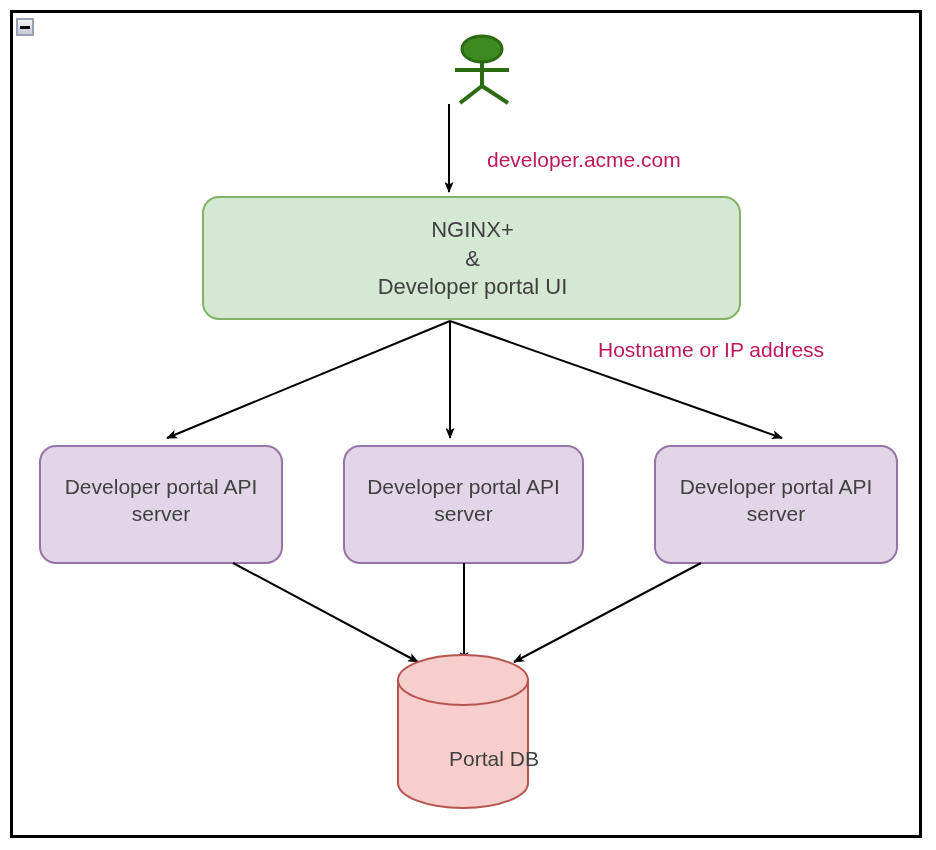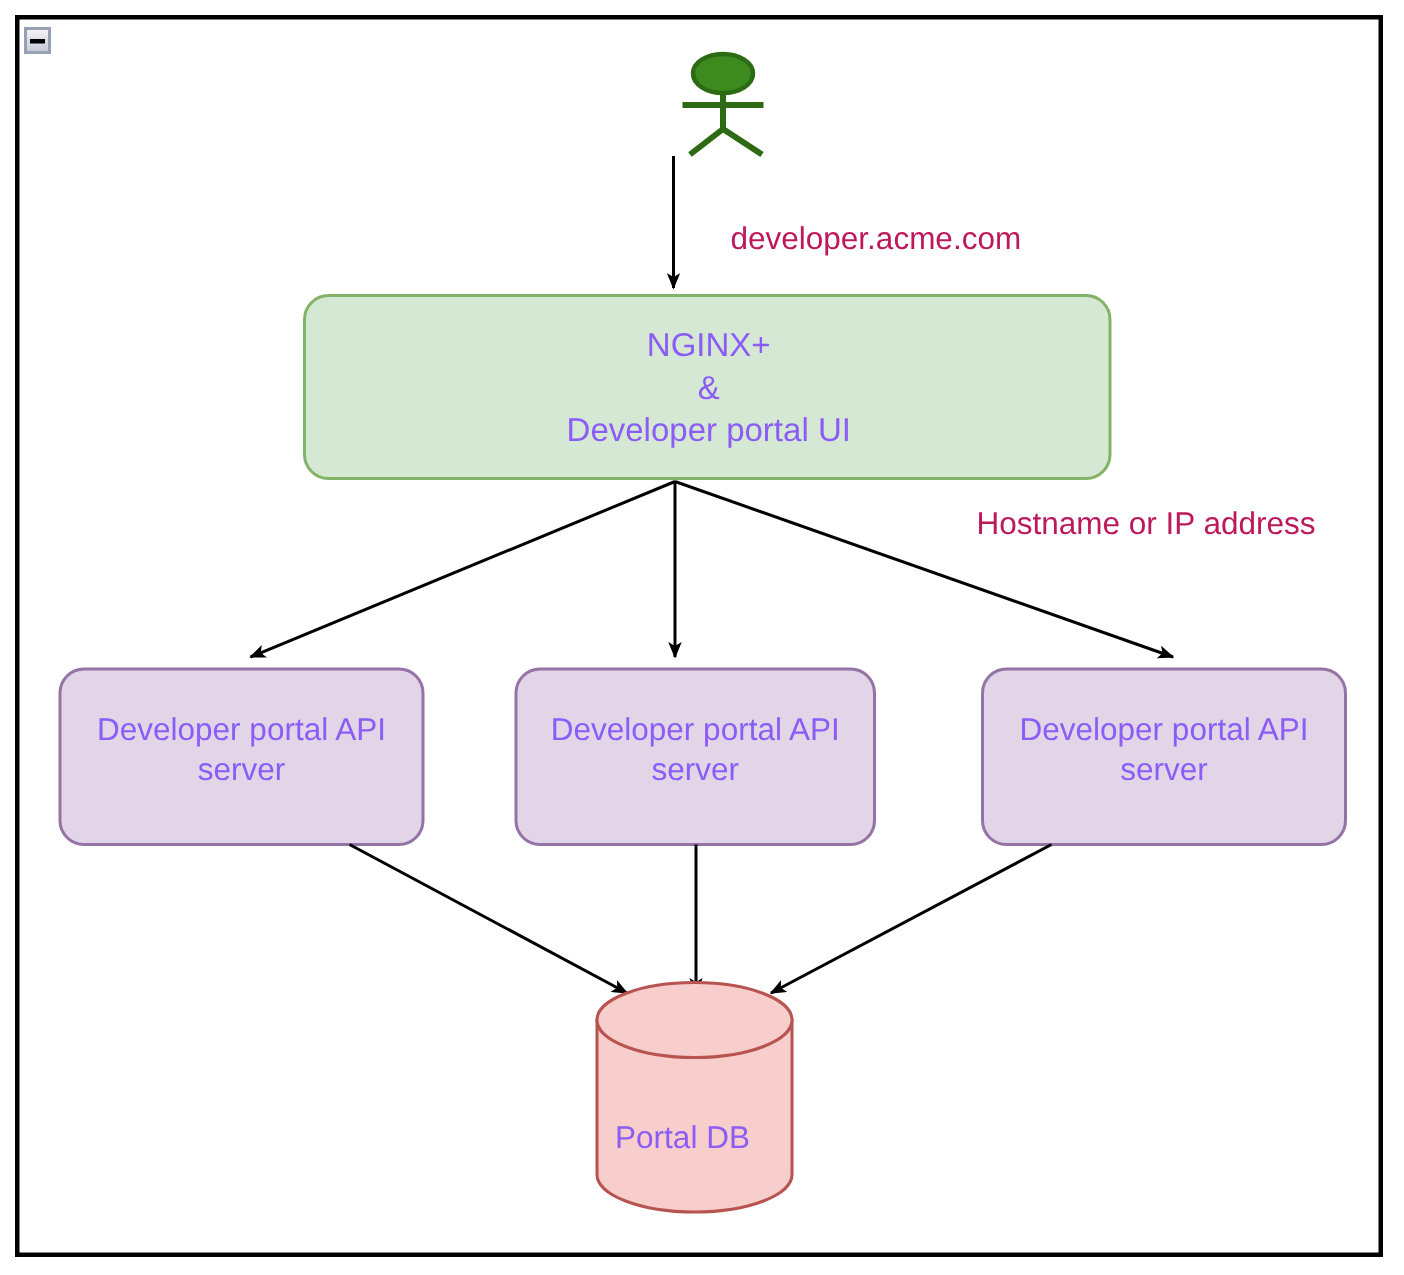--- a/index.html
+++ b/index.html
@@ -55,40 +55,40 @@
     position: absolute;
     left: 0;
     top: 0;
     width: 936px;
     height: 850px;
   }
   
   .node-label {
     position: absolute;
     text-align: center;
-    color: #8b5cf6;
+    color: #404040;
     line-height: 1.30;
     white-space: pre-line;
     pointer-events: none;
     font-family: "Liberation Sans", sans-serif;
   }
   .edge-label {
     position: absolute;
     color: #be185d;
     font-size: 21px;
     white-space: nowrap;
     font-family: "Liberation Sans", sans-serif;
   }
   .nginx-label   { left: 205px; top: 216px; width: 535px; font-size: 22px; }
   .api-label-1   { left: 42px;  top: 473px; width: 238px; font-size: 21px; }
   .api-label-2   { left: 346px; top: 473px; width: 235px; font-size: 21px; }
   .api-label-3   { left: 657px; top: 473px; width: 238px; font-size: 21px; }
-  .db-label      { left: 398px; top: 745px; width: 114px; font-size: 21px; }
+  .db-label      { left: 398px; top: 745px; width: 114px; font-size: 21px; padding-left: 39px; }
   .label-domain  { left: 487px; top: 148px; }
-  .label-host    { left: 651px; top: 338px; }
+  .label-host    { left: 598px; top: 338px; }
 </style>
 </head>
 <body>
 
 <div id="canvas">
 
   <div id="page-frame"></div>
 
   <div id="collapse-toggle">
     <div class="dash"></div>

